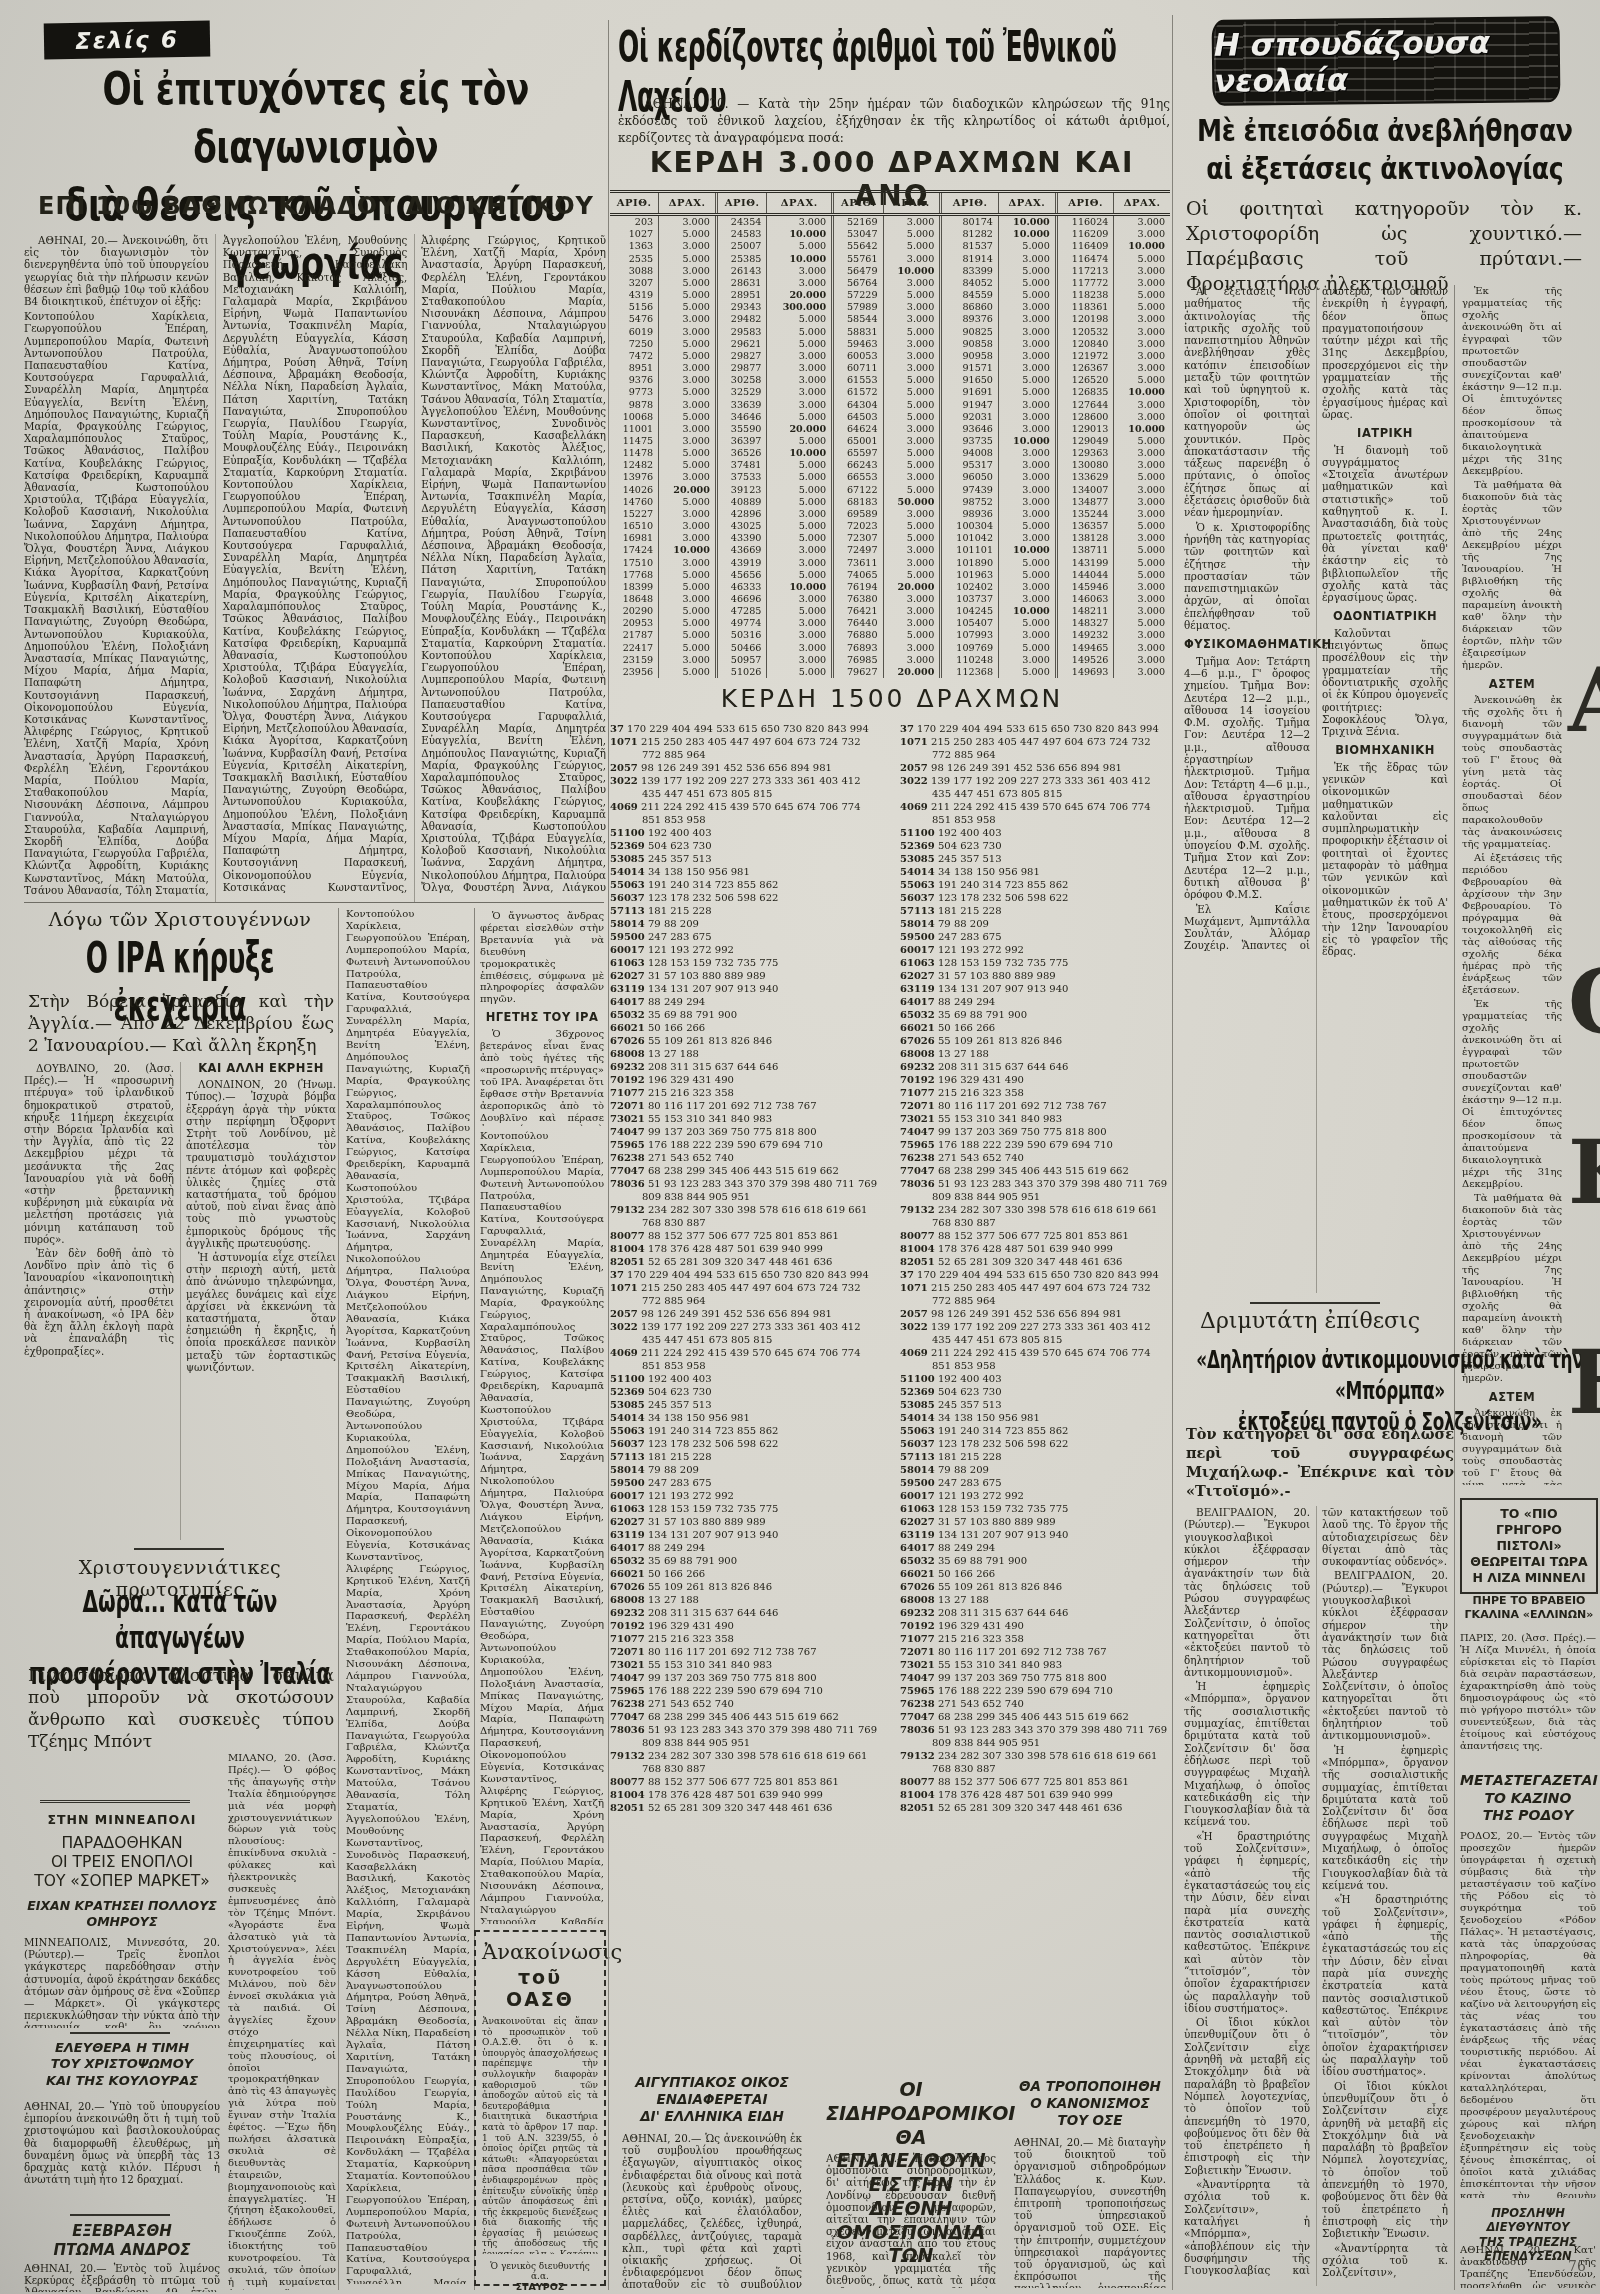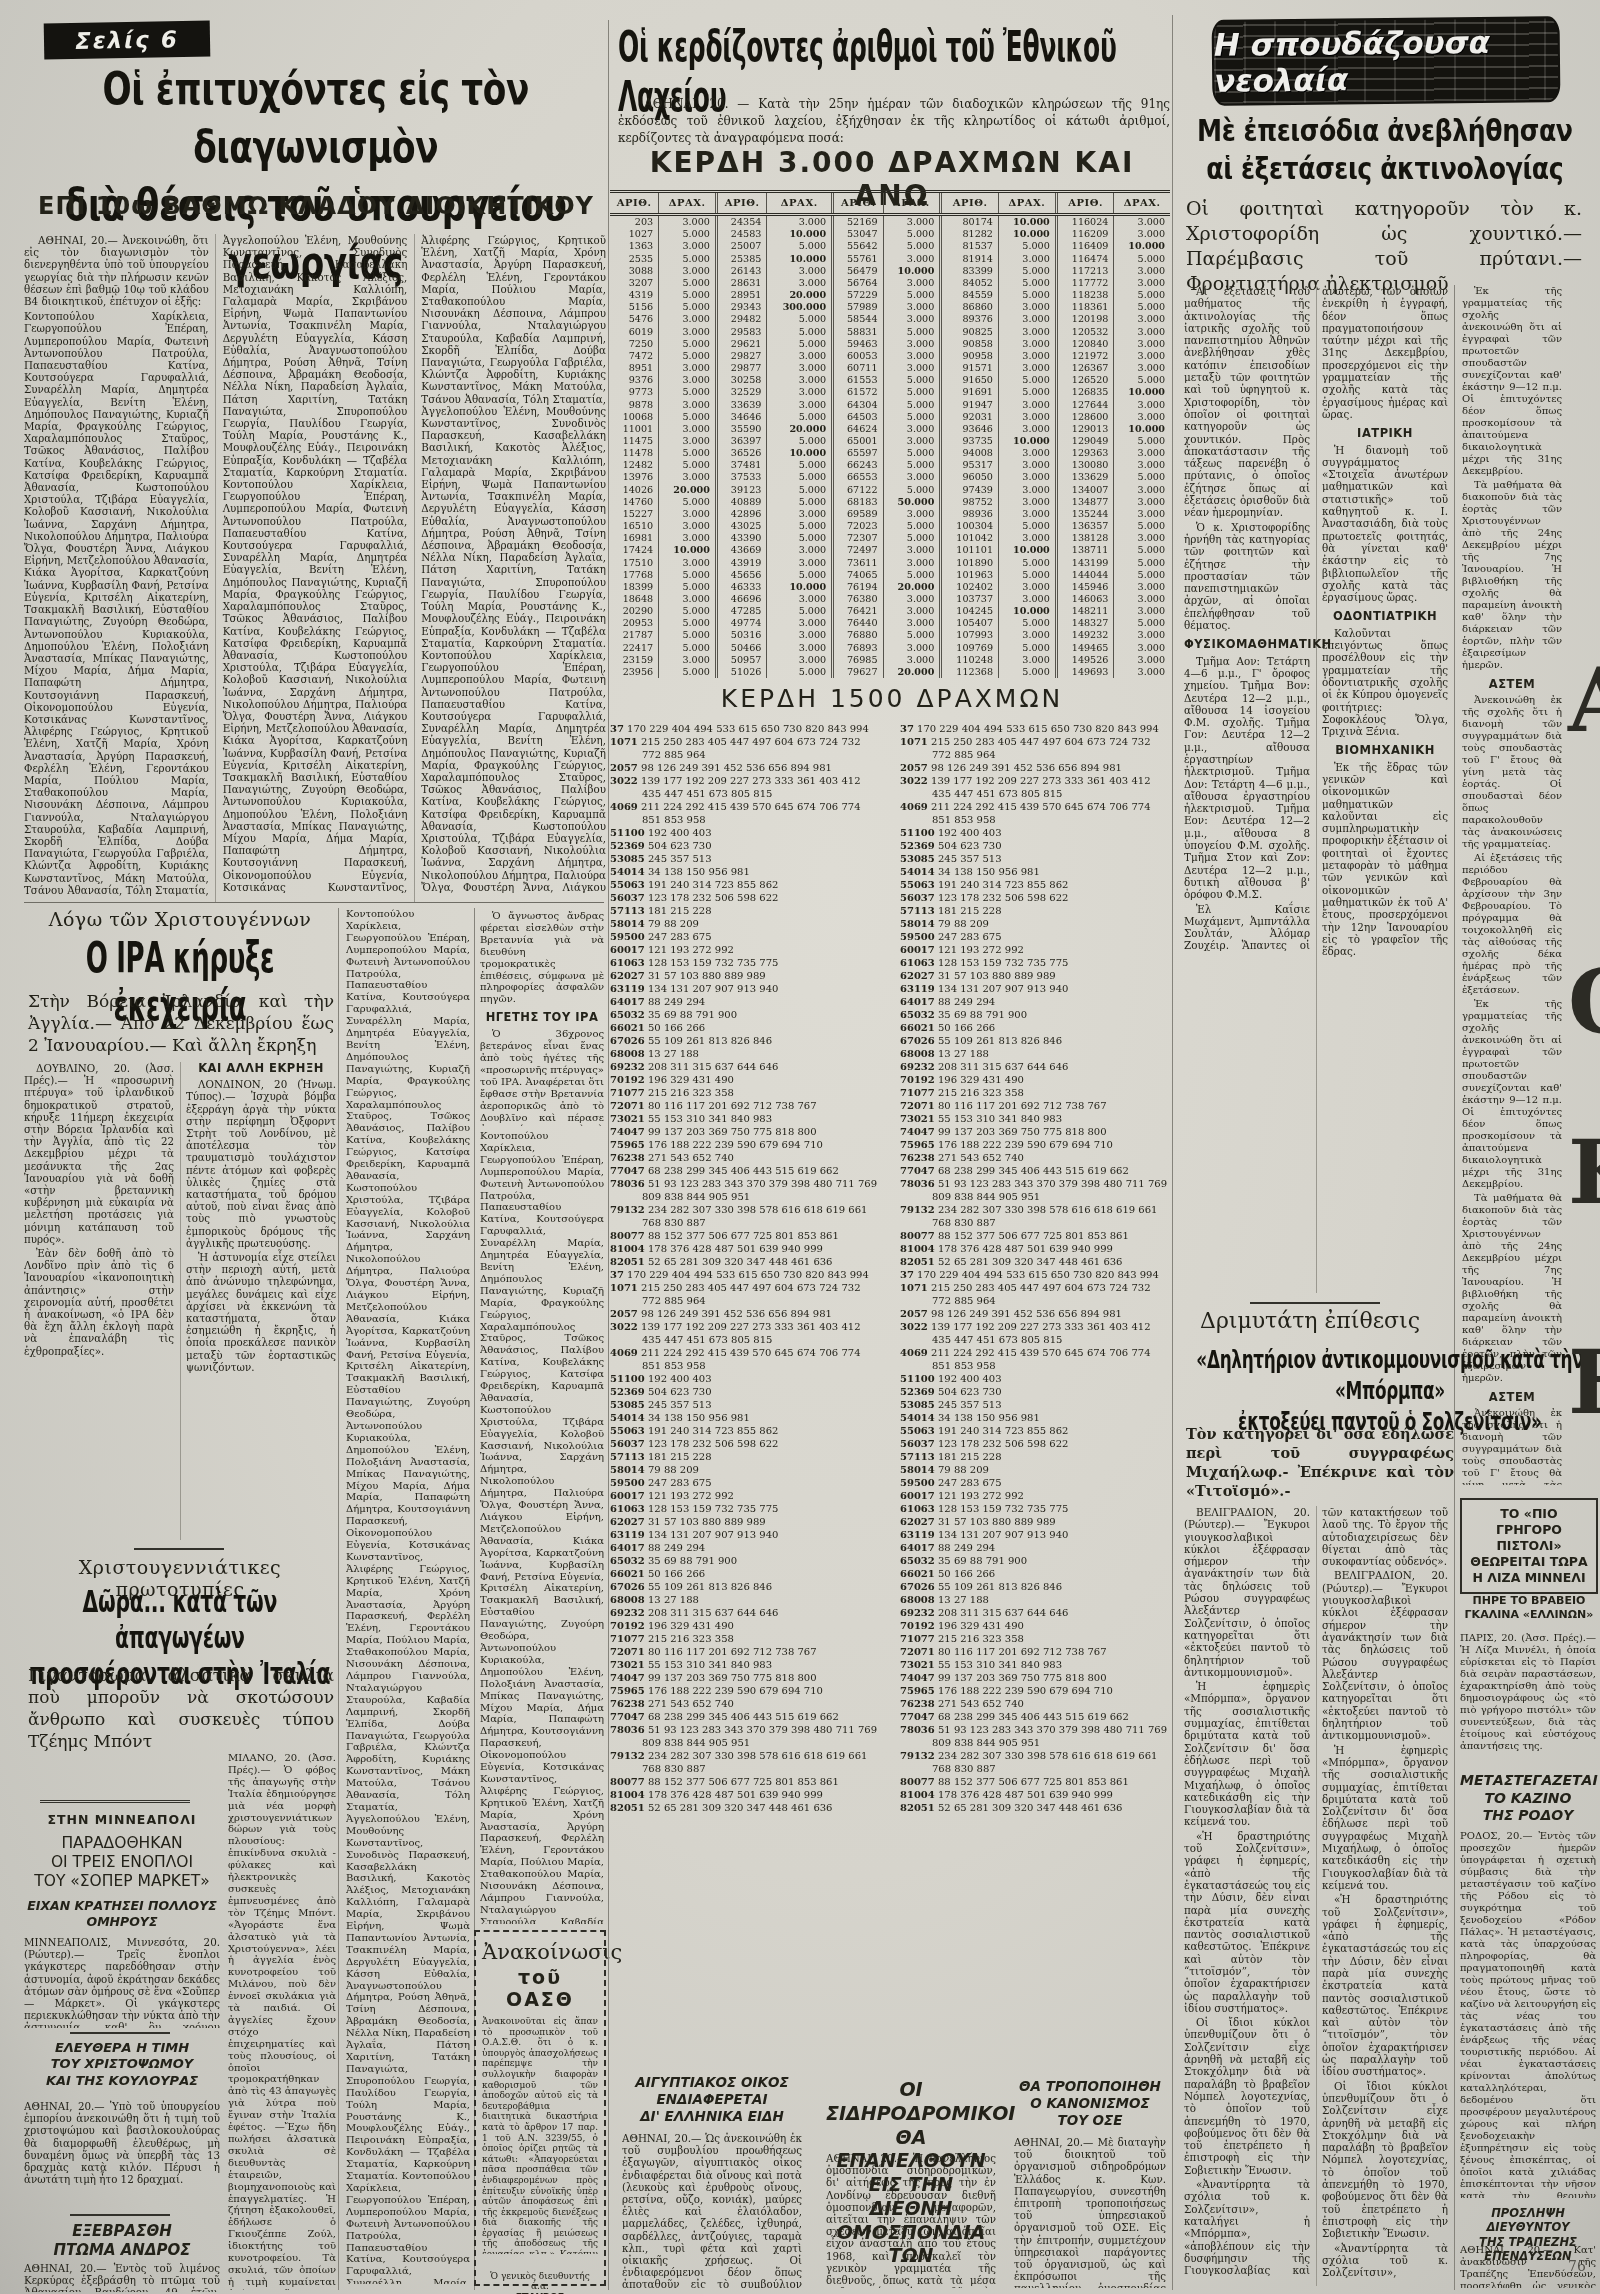--- a/index.html
+++ b/index.html
@@ -125,21 +125,21 @@
     <p class="gp">Ὁ ἄγνωστος ἄνδρας φέρεται εἰσελθὼν στὴν Βρεταννία γιὰ νὰ διευθύνη τρομοκρατικὲς ἐπιθέσεις, σύμφωνα μὲ πληροφορίες ἀσφαλῶν πηγῶν.</p>
     <div class="ghead">ΗΓΕΤΗΣ ΤΟΥ ΙΡΑ</div>
     <p class="gp">Ὁ 36χρονος βετεράνος εἶναι ἕνας ἀπὸ τοὺς ἡγέτες τῆς «προσωρινῆς πτέρυγας» τοῦ ΙΡΑ. Ἀναφέρεται ὅτι ἔφθασε στὴν Βρεταννία ἀεροπορικῶς ἀπὸ τὸ Δουβλῖνο καὶ πέρασε ἀπαρατήρητος παρὰ τὰ αὐστηρὰ μέτρα ἀσφαλείας.</p>
   </div>
 <div class="abs tiny2 j clip" style="left:480px;top:1130px;width:124px;height:794px">Κοντοπούλου Χαρίκλεια, Γεωργοπούλου Ἐπέραη, Λυμπεροπούλου Μαρία, Φωτεινὴ Ἀντωνοπούλου Πατρούλα, Παπαευσταθίου Κατίνα, Κουτσούγερα Γαρυφαλλιά, Συναρέλλη Μαρία, Δημητρέα Εὐαγγελία, Βενίτη Ἑλένη, Δημόπουλος Παναγιώτης, Κυριαζῆ Μαρία, Φραγκούλης Γεώργιος, Χαραλαμπόπουλος Σταῦρος, Τσῶκος Ἀθανάσιος, Παλίβου Κατίνα, Κουβελάκης Γεώργιος, Κατσίφα Φρειδερίκη, Καρυαμπᾶ Ἀθανασία, Κωστοπούλου Χριστούλα, Τζιβάρα Εὐαγγελία, Κολοβοῦ Κασσιανή, Νικολούλια Ἰωάννα, Σαρχάνη Δήμητρα, Νικολοπούλου Δήμητρα, Παλιούρα Ὄλγα, Φουστέρη Ἄννα, Λιάγκου Εἰρήνη, Μετζελοπούλου Ἀθανασία, Κιάκα Ἀγορίτσα, Καρκατζούνη Ἰωάννα, Κυρβασίλη Φανή, Ρετσίνα Εὐγενία, Κριτσέλη Αἰκατερίνη, Τσακμακλῆ Βασιλική, Εὐσταθίου Παναγιώτης, Ζυγούρη Θεοδώρα, Ἀντωνοπούλου Κυριακούλα, Δημοπούλου Ἑλένη, Πολοξιάνη Ἀναστασία, Μπίκας Παναγιώτης, Μίχου Μαρία, Δήμα Μαρία, Παπαφώτη Δήμητρα, Κουτσογιάννη Παρασκευή, Οἰκονομοπούλου Εὐγενία, Κοτσικάνας Κωνσταντῖνος, Ἀλιφέρης Γεώργιος, Κρητικοῦ Ἑλένη, Χατζῆ Μαρία, Χρόνη Ἀναστασία, Ἀργύρη Παρασκευή, Φερλέλη Ἑλένη, Γεροντάκου Μαρία, Πούλιου Μαρία, Σταθακοπούλου Μαρία, Νισουνάκη Δέσποινα, Λάμπρου Γιαννούλα, Νταλαγιώργου Σταυρούλα, Καβαδία Λαμπρινή, Σκορδῆ Ἐλπίδα, Δούβα Παναγιώτα, Γεωργούλα Γαβριέλα, Κλώντζα Ἀφροδίτη, Κυριάκης Κωνσταντῖνος, Μάκη Ματούλα, Τσάνου Ἀθανασία, Τόλη Σταματία, Ἀγγελοπούλου Ἑλένη, Μουθούνης Κωνσταντῖνος, Συνοδινὸς Παρασκευή, Κασαβελλάκη Βασιλική, Κακοτὸς Ἀλέξιος, Μετοχιανάκη Καλλιόπη, Γαλαμαρὰ Μαρία, Σκριβάνου Εἰρήνη, Ψωμὰ Παπαντωνίου Ἀντωνία, Τσακπινέλη Μαρία, Δεργυλέτη Εὐαγγελία, Κάσση Εὐθαλία, Ἀναγνωστοπούλου Δήμητρα, Ρούση Ἀθηνᾶ, Τσίνη Δέσποινα, Ἀβραμάκη Θεοδοσία, Νέλλα Νίκη, Παραδείση Ἀγλαΐα, Πάτση Χαριτίνη, Τατάκη Παναγιώτα, Σπυροπούλου Γεωργία, Παυλίδου Γεωργία, Τούλη Μαρία, Ρουστάνης Κ., Μουφλουζέλης Εὐάγ., Πειροινάκη Εὐπραξία, Κονδυλάκη — Τζαβέλα Σταματία, Καρκούρνη Σταματία.</div>
 
 <div class="abs boxdash" style="left:474px;top:1930px;width:132px;height:356px;padding:8px 6px">
   <div class="c" style="font-size:21px;line-height:24px">Ἀνακοίνωσις</div>
   <div class="c sans" style="font-weight:bold;font-size:19px;letter-spacing:2px;margin:2px 0 6px">τοῦ ΟΑΣΘ</div>
   <div class="j clip" style="font-size:9px;line-height:10.6px;height:238px">Ἀνακοινοῦται εἰς ἅπαν τὸ προσωπικὸν τοῦ Ο.Α.Σ.Θ. ὅτι ὁ κ. ὑπουργὸς ἀπασχολήσεως παρέπεμψε τὴν συλλογικὴν διαφορὰν καθορισμοῦ τῶν ἀποδοχῶν αὐτοῦ εἰς τὰ δευτεροβάθμια διαιτητικὰ δικαστήρια κατὰ τὸ ἄρθρον 17 παρ. 1 τοῦ Α.Ν. 3239/55, ὁ ὁποῖος ὁρίζει ρητῶς τὰ κάτωθι: «Ἀπαγορεύεται πᾶσα προσπάθεια τῶν ἐνδιαφερομένων πρὸς ἐπίτευξιν εὐνοϊκῆς ὑπὲρ αὐτῶν ἀποφάσεως ἐπὶ τῆς ἐκκρεμοῦς διενέξεως διὰ διακοπῆς τῆς ἐργασίας ἢ μειώσεως τῆς ἀποδόσεως τῆς ἐργασίας κλπ.» Κατόπιν τούτου παρακαλοῦμεν νὰ ἐπιδοθῆτε ἀπερίσπαστοι εἰς τὰ ἔργα σας ὡς καὶ μέχρι τοῦδε ἐπράττατε.</div>
-  <div class="c" style="font-size:9px;margin-top:17px">Ὁ γενικὸς διευθυντής</div>
+  <div class="c" style="font-size:9px;margin-top:7px">Ὁ γενικὸς διευθυντής</div>
   <div class="c" style="font-size:9px">ά.α.</div>
   <div class="c sans" style="font-weight:bold;font-size:9.5px">ΣΤΑΥΡΟΣ ΓΙΑΠΟΥΤΖΗΣ</div>
 
 </div>
 
 <div class="vrule" style="left:608px;top:20px;height:2270px"></div>
 
 <div class="abs" style="left:618px;top:22px;width:556px">
   <span class="cond headline" style="width:940px;transform:scaleX(.595);font-size:42px;line-height:50px">Οἱ κερδίζοντες ἀριθμοὶ τοῦ Ἐθνικοῦ Λαχείου</span>
 </div>

